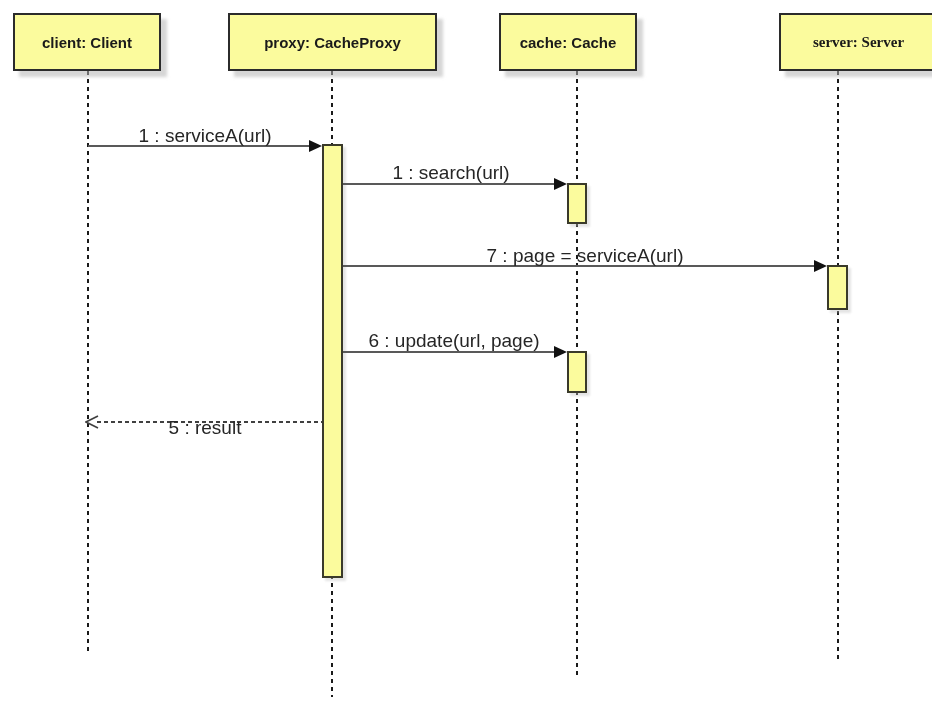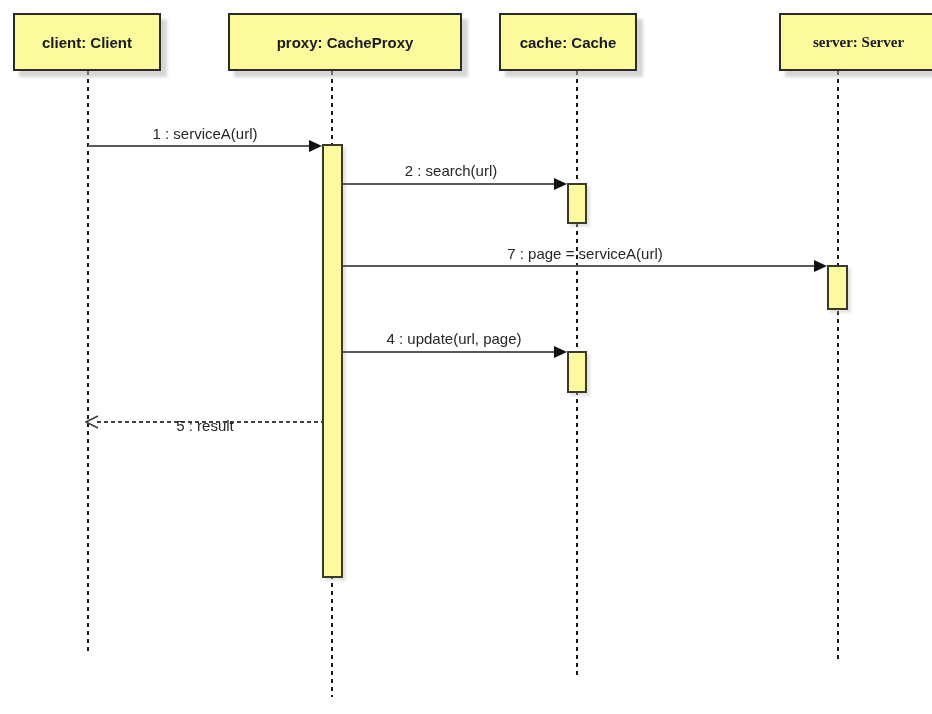--- a/index.html
+++ b/index.html
@@ -67,21 +67,21 @@
 
   
   .arrow-open {
     position: absolute;
     width: 14px; height: 16px;
   }
 
   .msg-label {
     position: absolute;
     transform: translateX(-50%);
-    font-size: 15px;
+    font-size: 19px;
     color: #262626;
     white-space: nowrap;
   }
 </style>
 </head>
 <body>
 
 <div class="diagram">
 
   <div class="lifeline" style="left:87px;  top:71px; height:584px;"></div>
@@ -93,42 +93,42 @@
   <div class="activation" style="left:567px; top:183px; width:20px; height:41px;"></div>
   <div class="activation" style="left:827px; top:265px; width:21px; height:45px;"></div>
   <div class="activation" style="left:567px; top:351px; width:20px; height:42px;"></div>
 
   <div class="msg-line" style="left:88px; top:145px; width:222px;"></div>
   <div class="arrow-right" style="left:309px; top:140px;"></div>
   <div class="msg-label" style="left:205px; top:125px;">1 : serviceA(url)</div>
 
   <div class="msg-line" style="left:343px; top:183px; width:211px;"></div>
   <div class="arrow-right" style="left:554px; top:178px;"></div>
-  <div class="msg-label" style="left:451px; top:162px;">2 : search(url)</div>
+  <div class="msg-label" style="left:451px; top:162px;">1 : search(url)</div>
 
   <div class="msg-line" style="left:343px; top:265px; width:471px;"></div>
   <div class="arrow-right" style="left:814px; top:260px;"></div>
   <div class="msg-label" style="left:585px; top:245px;">7 : page = serviceA(url)</div>
 
   <div class="msg-line" style="left:343px; top:351px; width:211px;"></div>
   <div class="arrow-right" style="left:554px; top:346px;"></div>
-  <div class="msg-label" style="left:454px; top:330px;">4 : update(url, page)</div>
+  <div class="msg-label" style="left:454px; top:330px;">6 : update(url, page)</div>
 
   <div class="msg-line dashed" style="left:97px; top:421px; width:225px;"></div>
   <div class="arrow-open" style="left:85px; top:414px;">
     <svg width="14" height="16" viewBox="0 0 14 16">
       <polyline points="13,2 1,8 13,14" fill="none" stroke="#404040" stroke-width="1.6"></polyline>
     </svg>
   </div>
   <div class="msg-label" style="left:205px; top:417px;">5 : result</div>
 
   <div class="actor-box" style="left:13px;  width:148px;">
     <span>client: Client</span>
   </div>
-  <div class="actor-box" style="left:228px; width:234px;">
+  <div class="actor-box" style="left:228px; width:209px;">
     <span>proxy: CacheProxy</span>
   </div>
   <div class="actor-box" style="left:499px; width:138px;">
     <span>cache: Cache</span>
   </div>
   <div class="actor-box" style="left:779px; width:159px;font-family:Liberation Serif, serif;">
     <span>server: Server</span>
   </div>
 
 </div>

